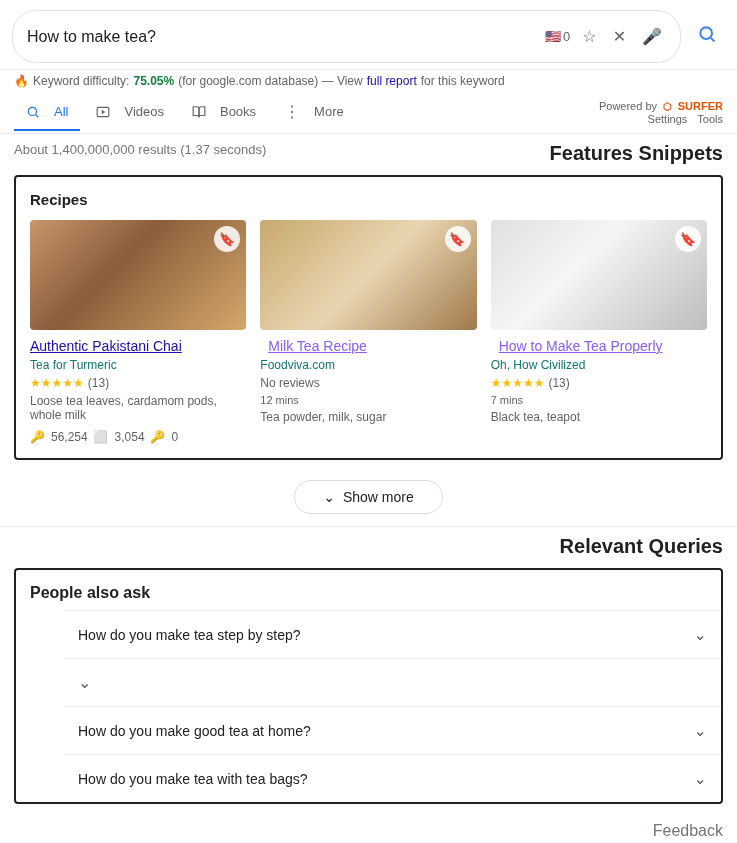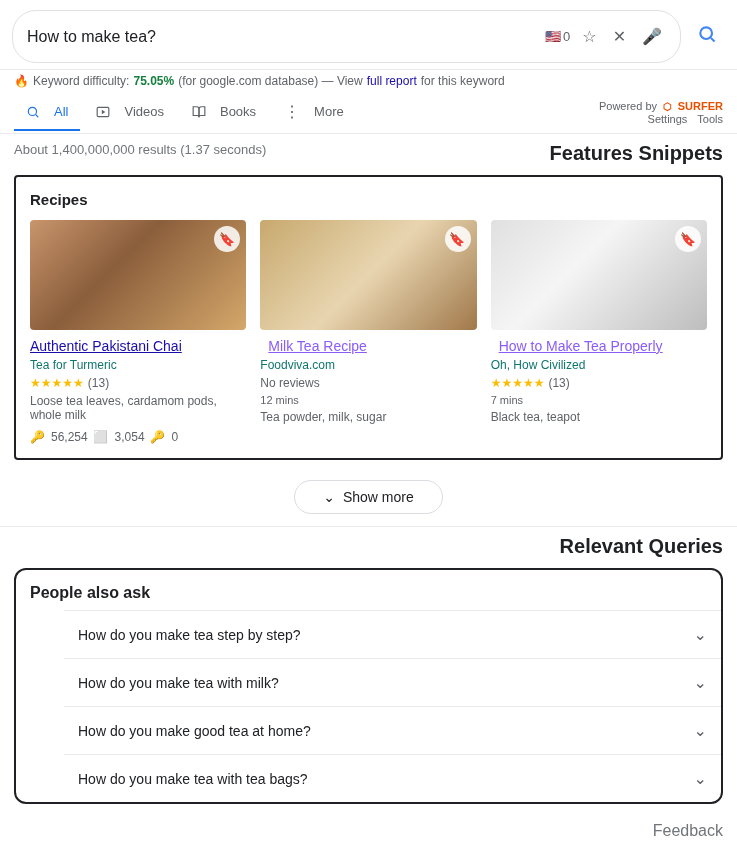--- a/index.html
+++ b/index.html
@@ -252,21 +252,21 @@
       padding: 4px 14px;
       font-size: 20px;
       font-weight: bold;
       color: #202124;
     }
 
     
     .paa-box {
       margin: 6px 14px 14px;
       border: 2px solid #202124;
-      border-radius: 12px;
+      border-radius: 4px;
       padding: 0;
       overflow: hidden;
     }
     .paa-title {
       font-size: 16px;
       font-weight: bold;
       color: #202124;
       padding: 14px 14px 8px;
     }
     .paa-item {
@@ -469,21 +469,20 @@
 </div>
 
 <div class="paa-box">
   <div class="paa-title">People also ask</div>
 
   <div class="paa-item">
     <span class="paa-question">How do you make tea step by step?</span>
     <span class="paa-chevron">⌄</span>
   </div>
   <div class="paa-item">
-    <span class="paa-question">How do you make tea with milk?</span>
     <span class="paa-chevron">⌄</span>
   </div>
   <div class="paa-item">
     <span class="paa-question">How do you make good tea at home?</span>
     <span class="paa-chevron">⌄</span>
   </div>
   <div class="paa-item">
     <span class="paa-question">How do you make tea with tea bags?</span>
     <span class="paa-chevron">⌄</span>
   </div>

